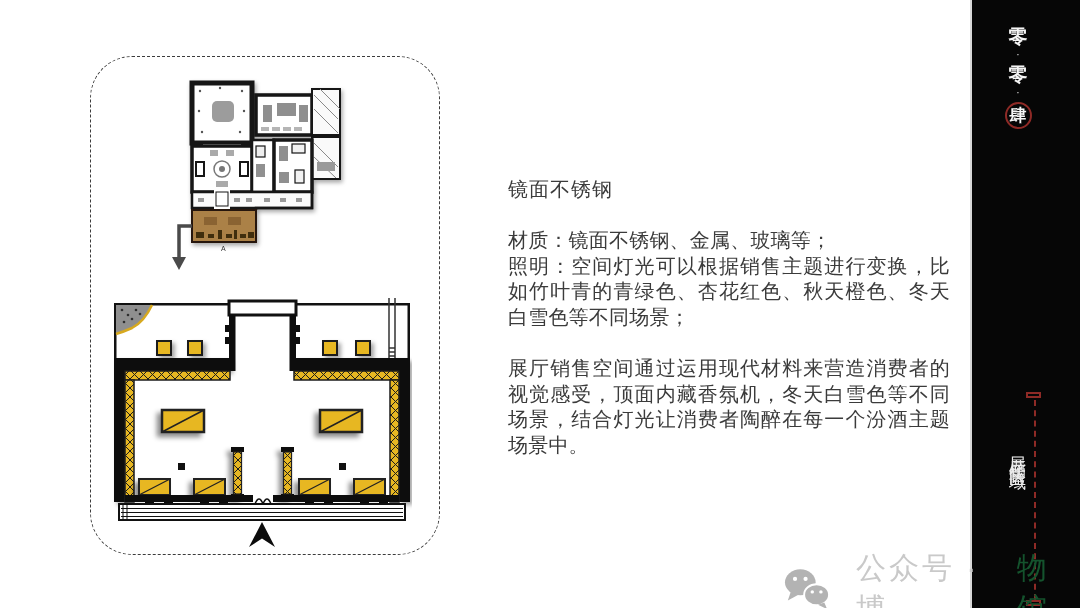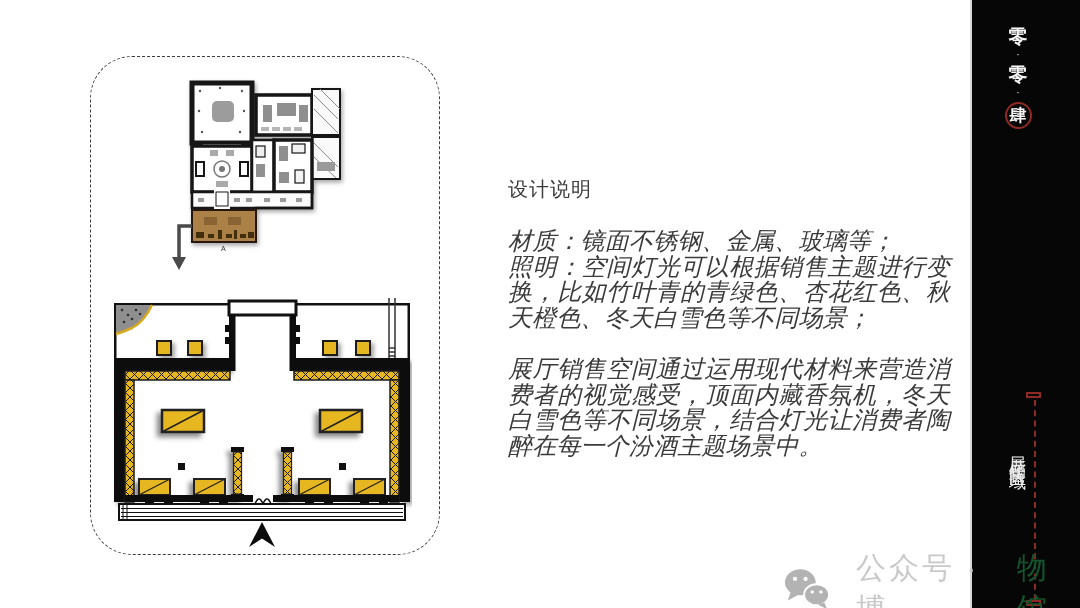--- a/index.html
+++ b/index.html
@@ -10,22 +10,22 @@
   
   .plans-frame { position:absolute; left:90px; top:56px; width:350px; height:499px;
                  border:1px dashed #3c3c3c; border-radius:42px; }
 
   .top-plan  { position:absolute; left:168px; top:74px;  width:184px; height:198px; }
   .bottom-plan { position:absolute; left:112px; top:298px; width:300px; height:252px; }
 
   
   .desc { position:absolute; left:508px; top:176px; width:442px; color:#3b3b3b; }
   .desc-title { font-size:20px; line-height:26px; letter-spacing:1px; }
-  .desc-para { font-size:24px; line-height:25.5px; margin-top:26px; letter-spacing:0.2px;
-               white-space:pre-line; text-align:justify;font-style:italic; }
+  .desc-para { font-size:20px; line-height:25.5px; margin-top:26px; letter-spacing:0.2px;
+               white-space:pre-line; text-align:justify; }
 
   
   .sidebar { position:absolute; left:970px; top:0; width:110px; height:608px;
              background:#060606; border-left:2px solid #d8d8d8; }
   .page-col { position:absolute; left:0; top:26px; width:92px;
               display:flex; flex-direction:column; align-items:center; gap:5px;
               color:#f5f5f5; font-family:"DejaVu Serif", serif; }
   .page-char { font-size:19px; font-weight:bold; line-height:20px; }
   .page-dot  { font-size:9px; line-height:8px; }
   .page-circled { width:27px; height:27px; border:2px solid #8e2a26; border-radius:50%;
@@ -281,21 +281,21 @@
     <g stroke="#111">
       <rect x="7" y="206" width="286" height="16" fill="#ffffff" stroke-width="2"></rect>
       <path d="M9,210.5 L291,210.5 M9,214.5 L291,214.5 M9,218.5 L291,218.5" stroke-width="1" fill="none"></path>
       <path d="M11,206 L11,222 M15,206 L15,222" stroke-width="1" fill="none"></path>
     </g>
 
     <polygon points="150,224 137,249 150,240.5 163,249" fill="#0c0c0c"></polygon>
   </svg>
 
   <div class="desc">
-    <div class="desc-title">设计说明</div>
+    <div class="desc-title">镜面不锈钢</div>
     <div class="desc-para">材质：镜面不锈钢、金属、玻璃等；
 照明：空间灯光可以根据销售主题进行变换，比如竹叶青的青绿色、杏花红色、秋天橙色、冬天白雪色等不同场景；</div>
     <div class="desc-para">展厅销售空间通过运用现代材料来营造消费者的视觉感受，顶面内藏香氛机，冬天白雪色等不同场景，结合灯光让消费者陶醉在每一个汾酒主题场景中。</div>
   </div>
 
   <div class="sidebar">
     <div class="page-col">
       <span class="page-char">零</span>
       <span class="page-dot">·</span>
       <span class="page-char">零</span>

